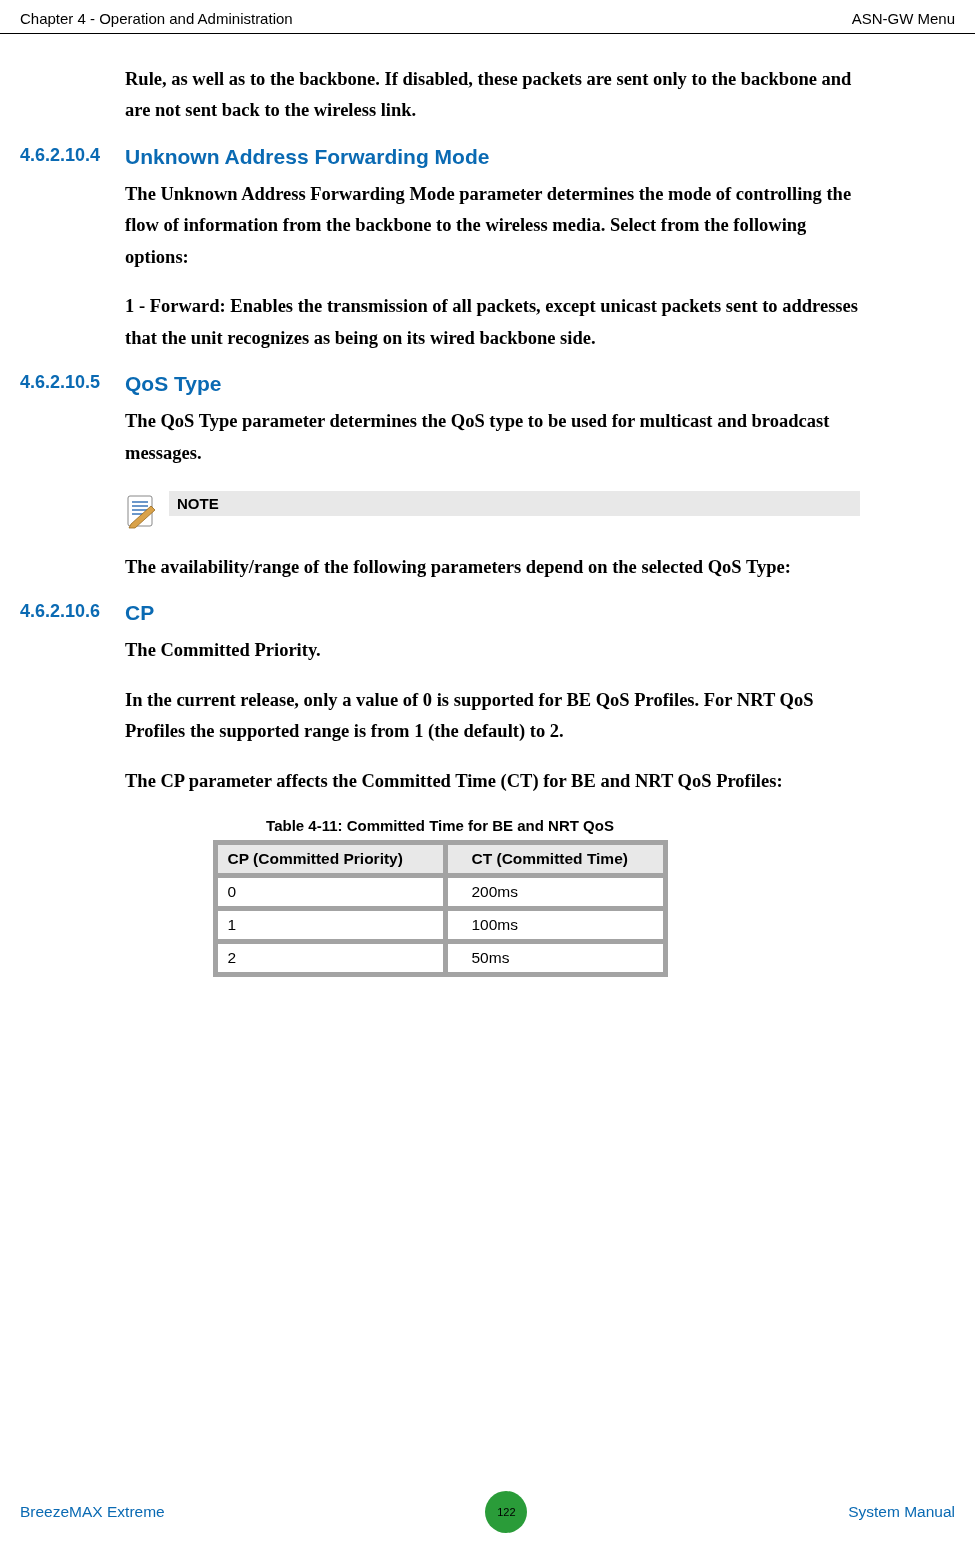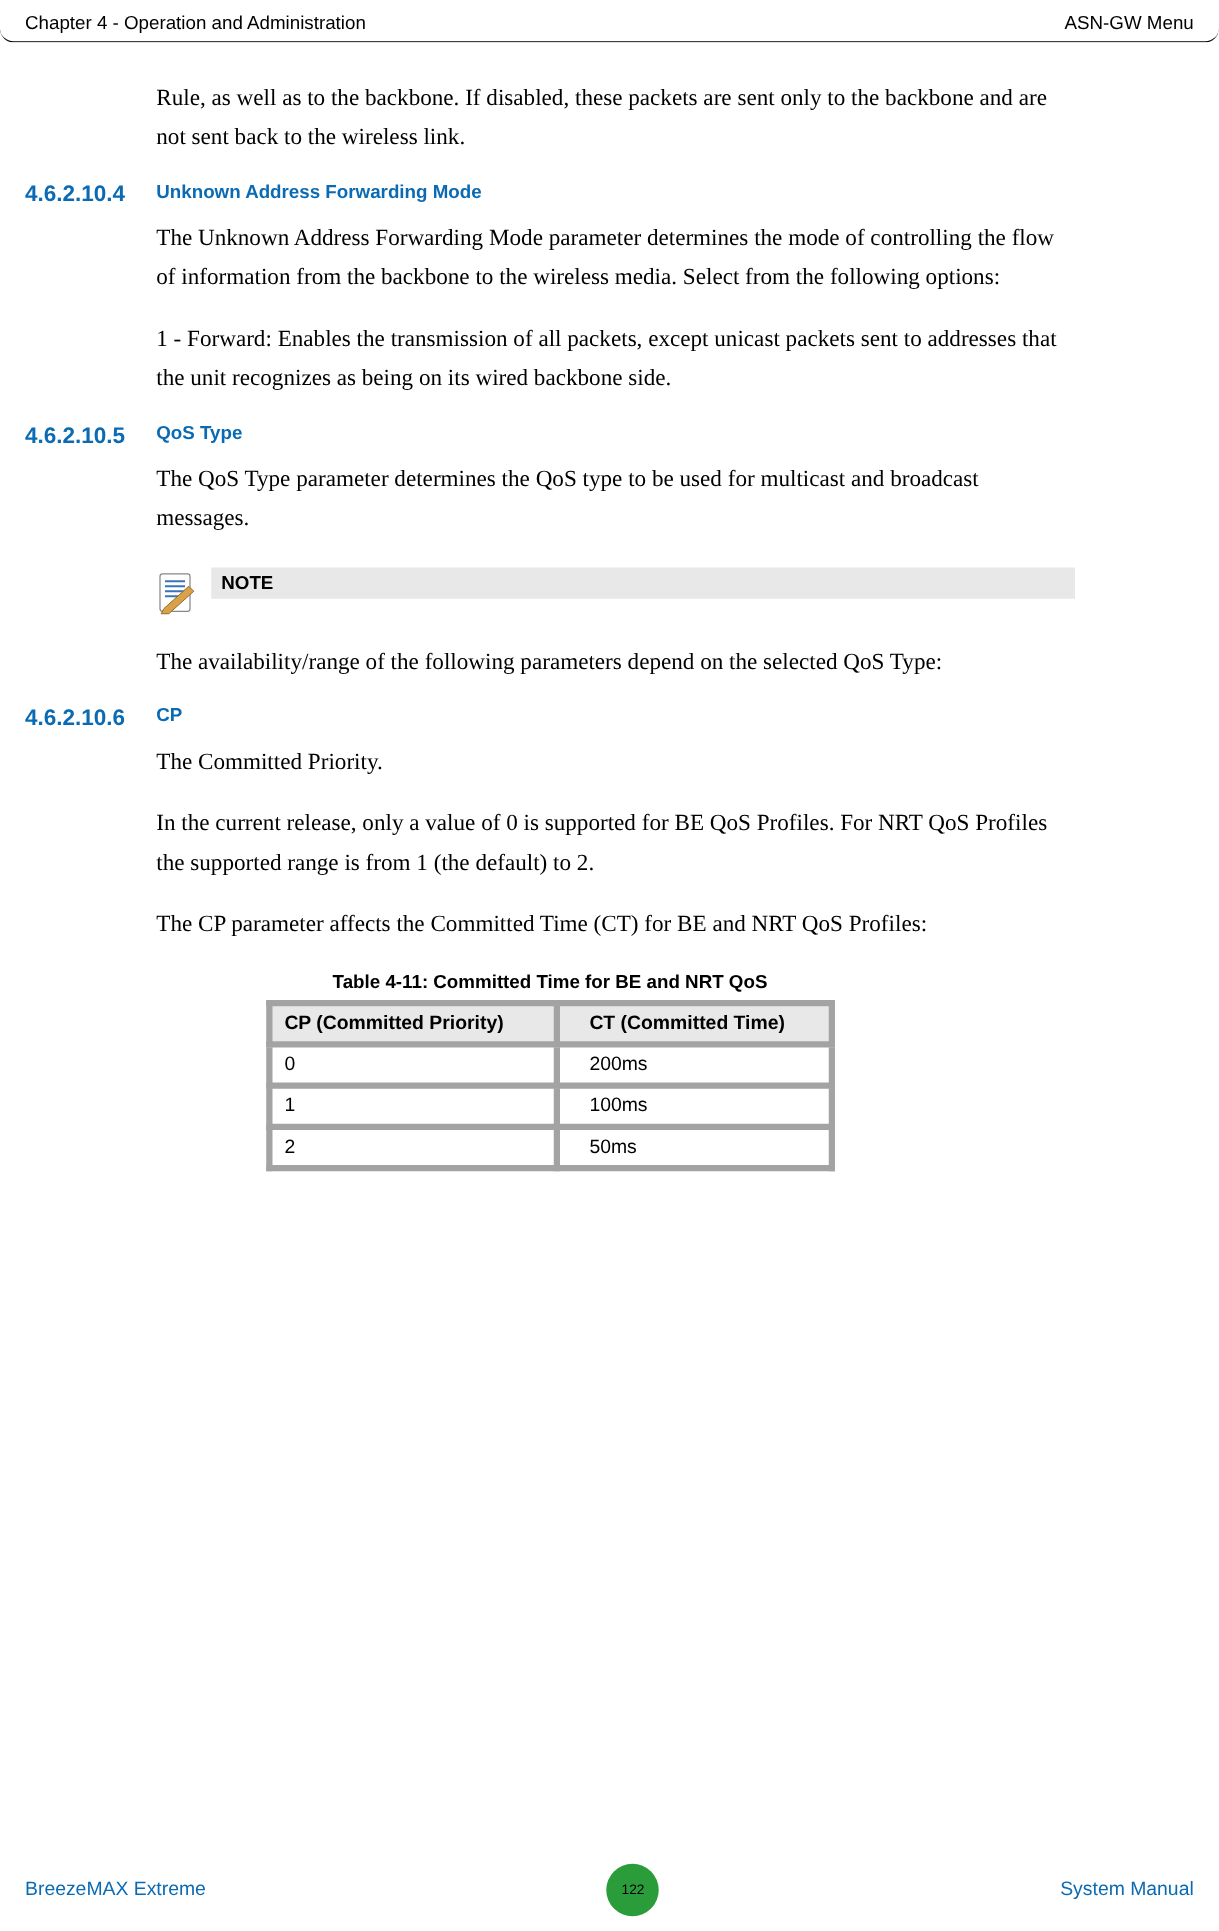--- a/index.html
+++ b/index.html
@@ -12,49 +12,49 @@
       position: relative;
     }
     .page-header {
       display: flex;
       justify-content: space-between;
       padding: 10px 20px 6px 20px;
       font-family: Arial, Helvetica, sans-serif;
       font-size: 15px;
       border-bottom: 1px solid #000;
       margin-bottom: 30px;
-      border-radius: 11px;
     }
     .content {
       padding: 0 115px 0 20px;
     }
     .body-text {
       font-size: 18.5px;
       line-height: 1.7;
       margin-left: 105px;
       margin-bottom: 18px;
       color: #000;
+      font-weight: bold;
     }
     .section-row {
       display: flex;
       margin-bottom: 10px;
       margin-top: 8px;
     }
     .section-number {
       width: 105px;
       flex-shrink: 0;
       font-family: Verdana, Arial, sans-serif;
       font-weight: bold;
       font-size: 18px;
       color: #0a6ab3;
     }
     .section-title {
       font-family: Verdana, Arial, sans-serif;
       font-weight: bold;
-      font-size: 15px;
+      font-size: 21px;
       color: #0a6ab3;
     }
     .note-block {
       margin-left: 105px;
       margin-bottom: 22px;
       margin-top: 22px;
       display: flex;
     }
     .note-icon {
       width: 44px;

